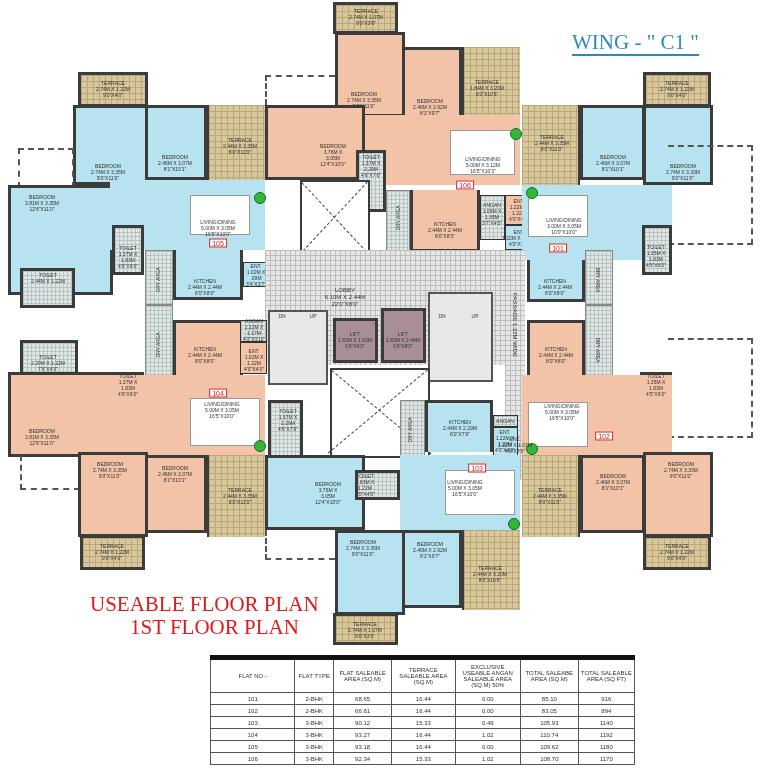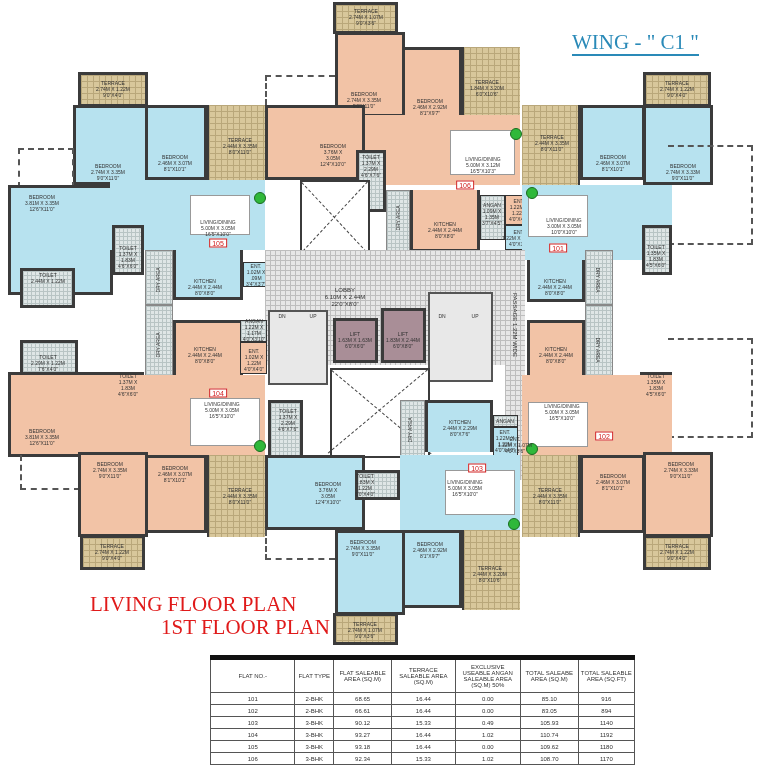--- a/index.html
+++ b/index.html
@@ -23,22 +23,22 @@
   table.area{position:absolute;left:210px;top:655px;width:425px;border-collapse:collapse;font-size:6px;color:#333;border-top:5px solid #111;}
   table.area th,table.area td{border:1px solid #555;text-align:center;padding:1px 2px;font-weight:normal;}
   table.area th{height:30px;}
   table.area td{height:9px;}
   .xline{position:absolute;border-top:1px dashed #444;transform-origin:0 0;}
 </style>
 </head>
 <body>
 
 <div class="title-wing">WING - " C1 "</div>
-<div class="title-plan" style="left:90px;top:592px;">LIVING FLOOR PLAN</div>
-<div class="title-plan" style="left:130px;top:615px;margin-left:31px;">1ST FLOOR PLAN</div>
+<div class="title-plan" style="left:90px;top:592px;">USEABLE FLOOR PLAN</div>
+<div class="title-plan" style="left:130px;top:615px;">1ST FLOOR PLAN</div>
 
 <div>
 
   <div>
     <div class="abs terrace wall" style="left:78px;top:72px;width:70px;height:35px;"></div>
     <div class="abs blue wall" style="left:73px;top:105px;width:75px;height:80px;"></div>
     <div class="abs blue wall" style="left:145px;top:105px;width:62px;height:75px;"></div>
     <div class="abs terrace" style="left:207px;top:105px;width:58px;height:82px;border-left:2px solid #3b3b3b;"></div>
     <div class="abs dash" style="left:18px;top:148px;width:56px;height:40px;border-bottom:none;"></div>
     <div class="abs blue wall" style="left:8px;top:185px;width:105px;height:110px;"></div>

